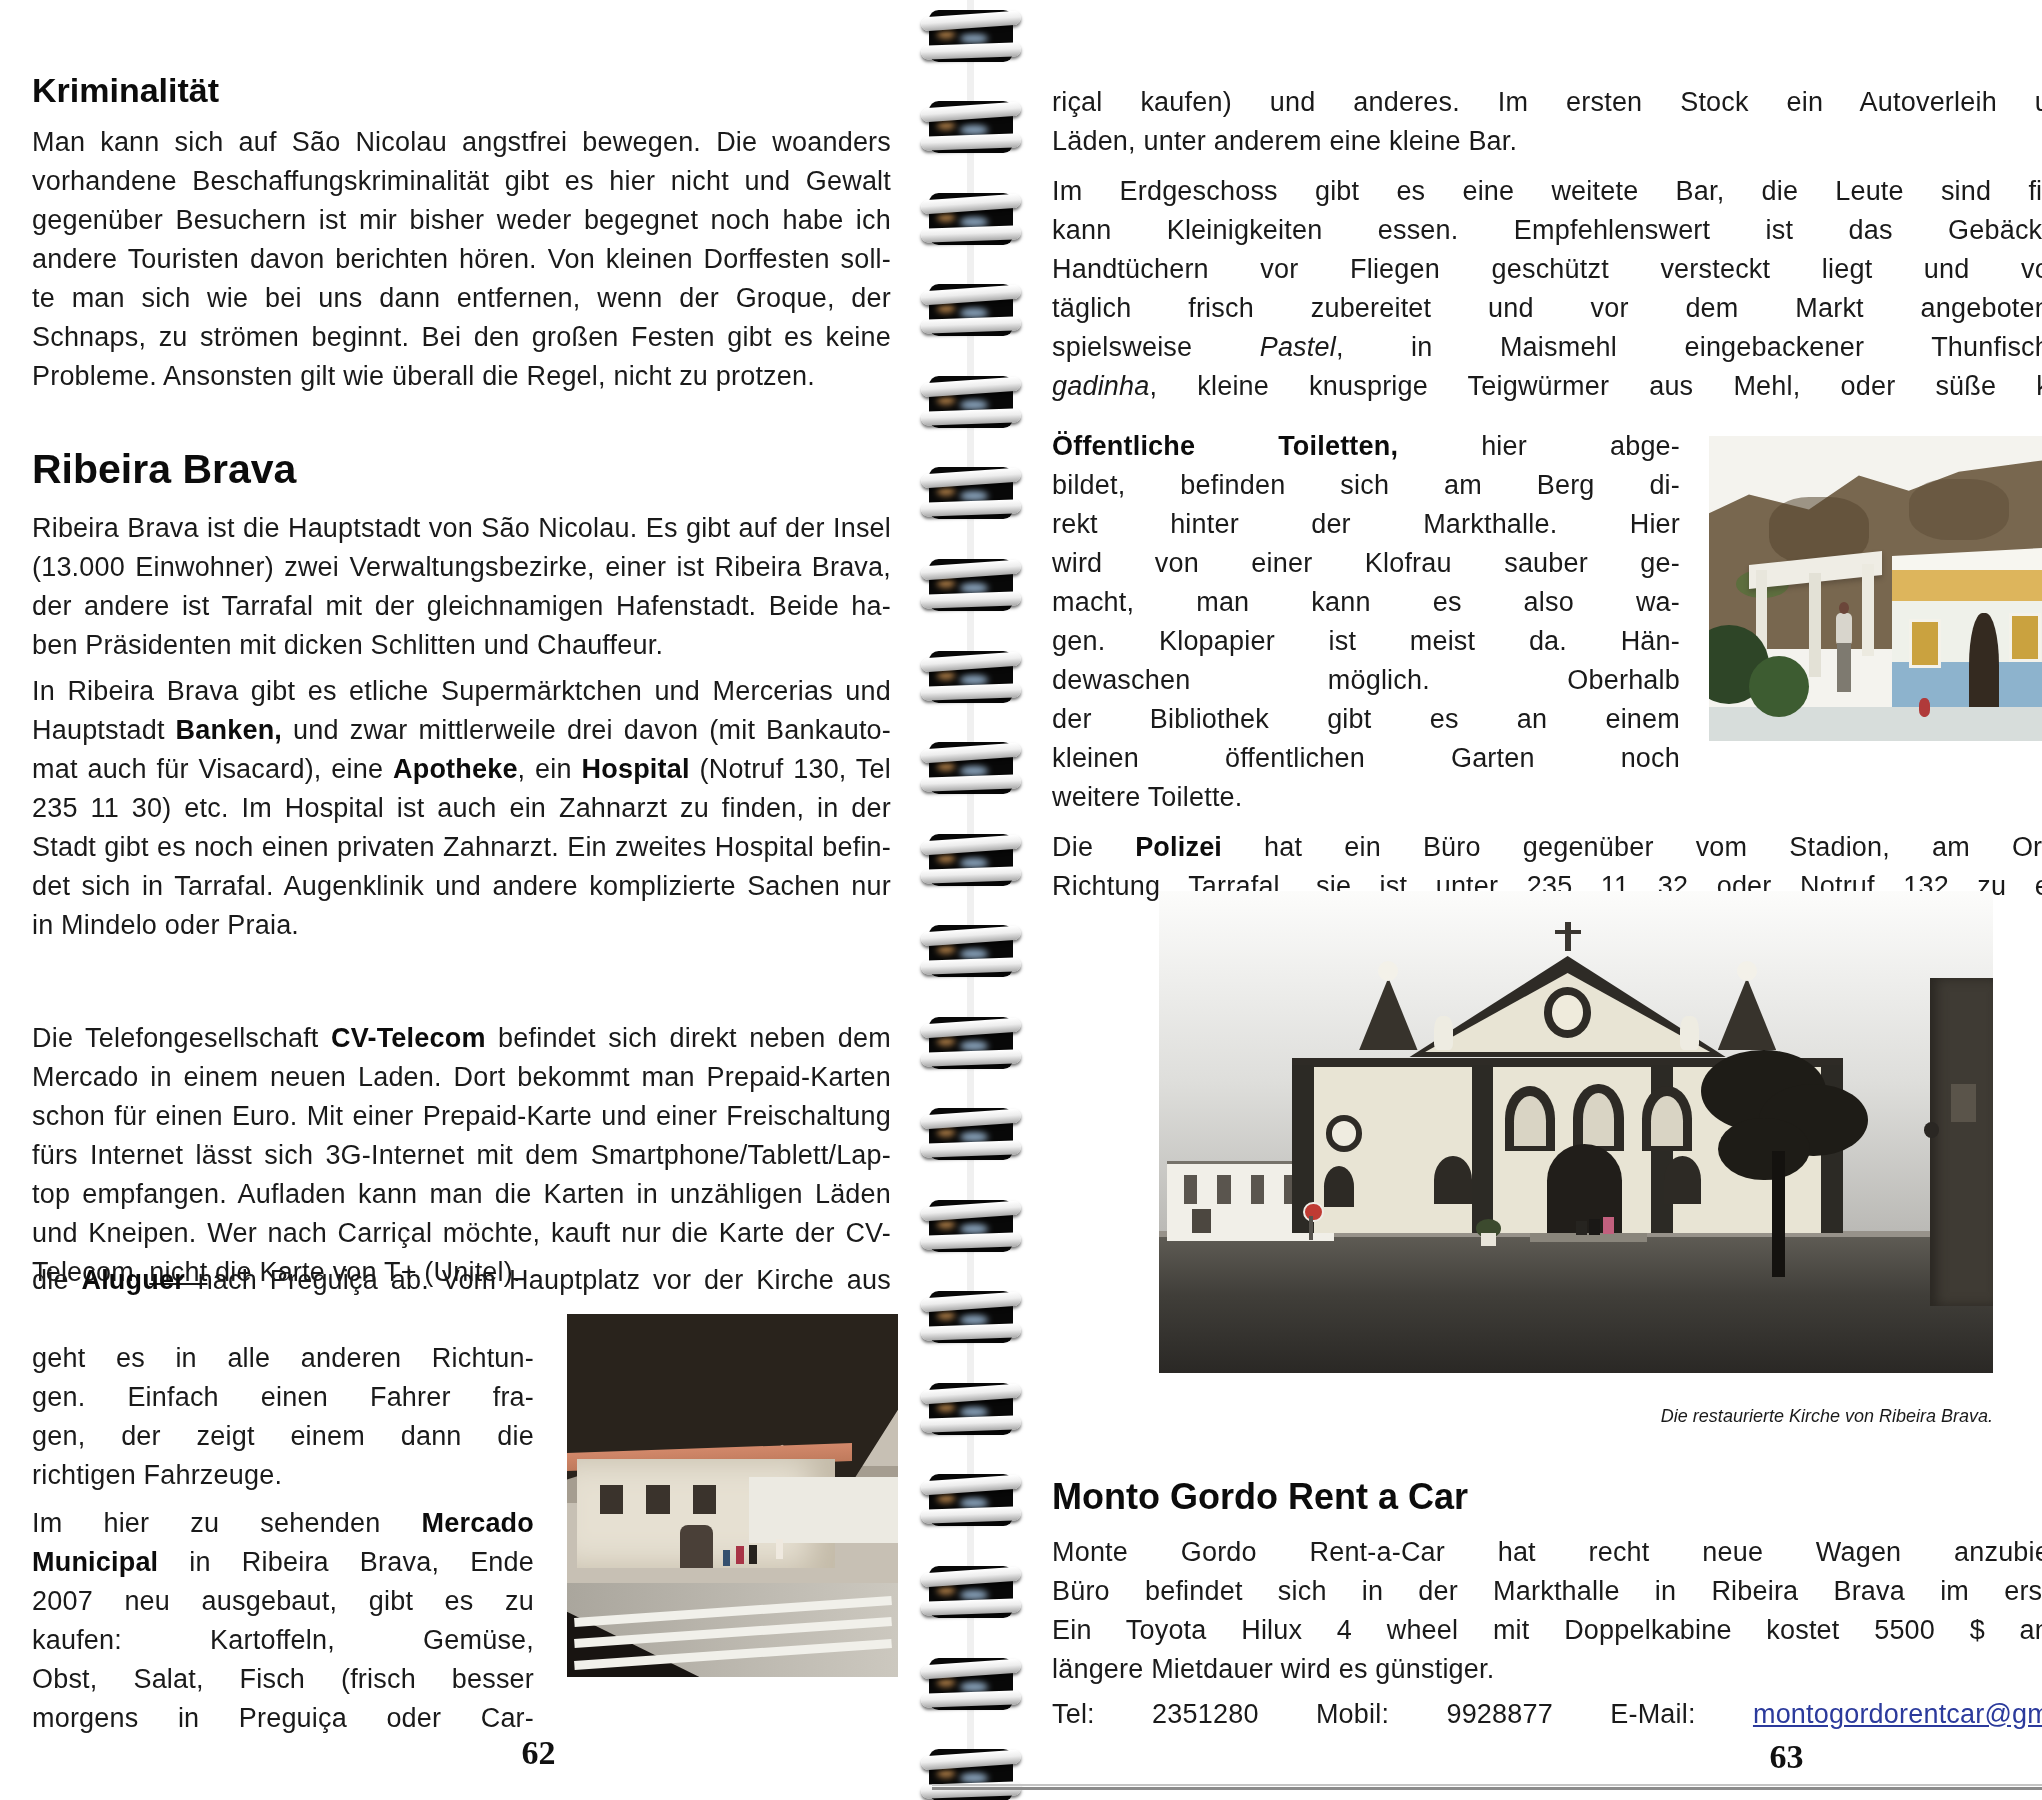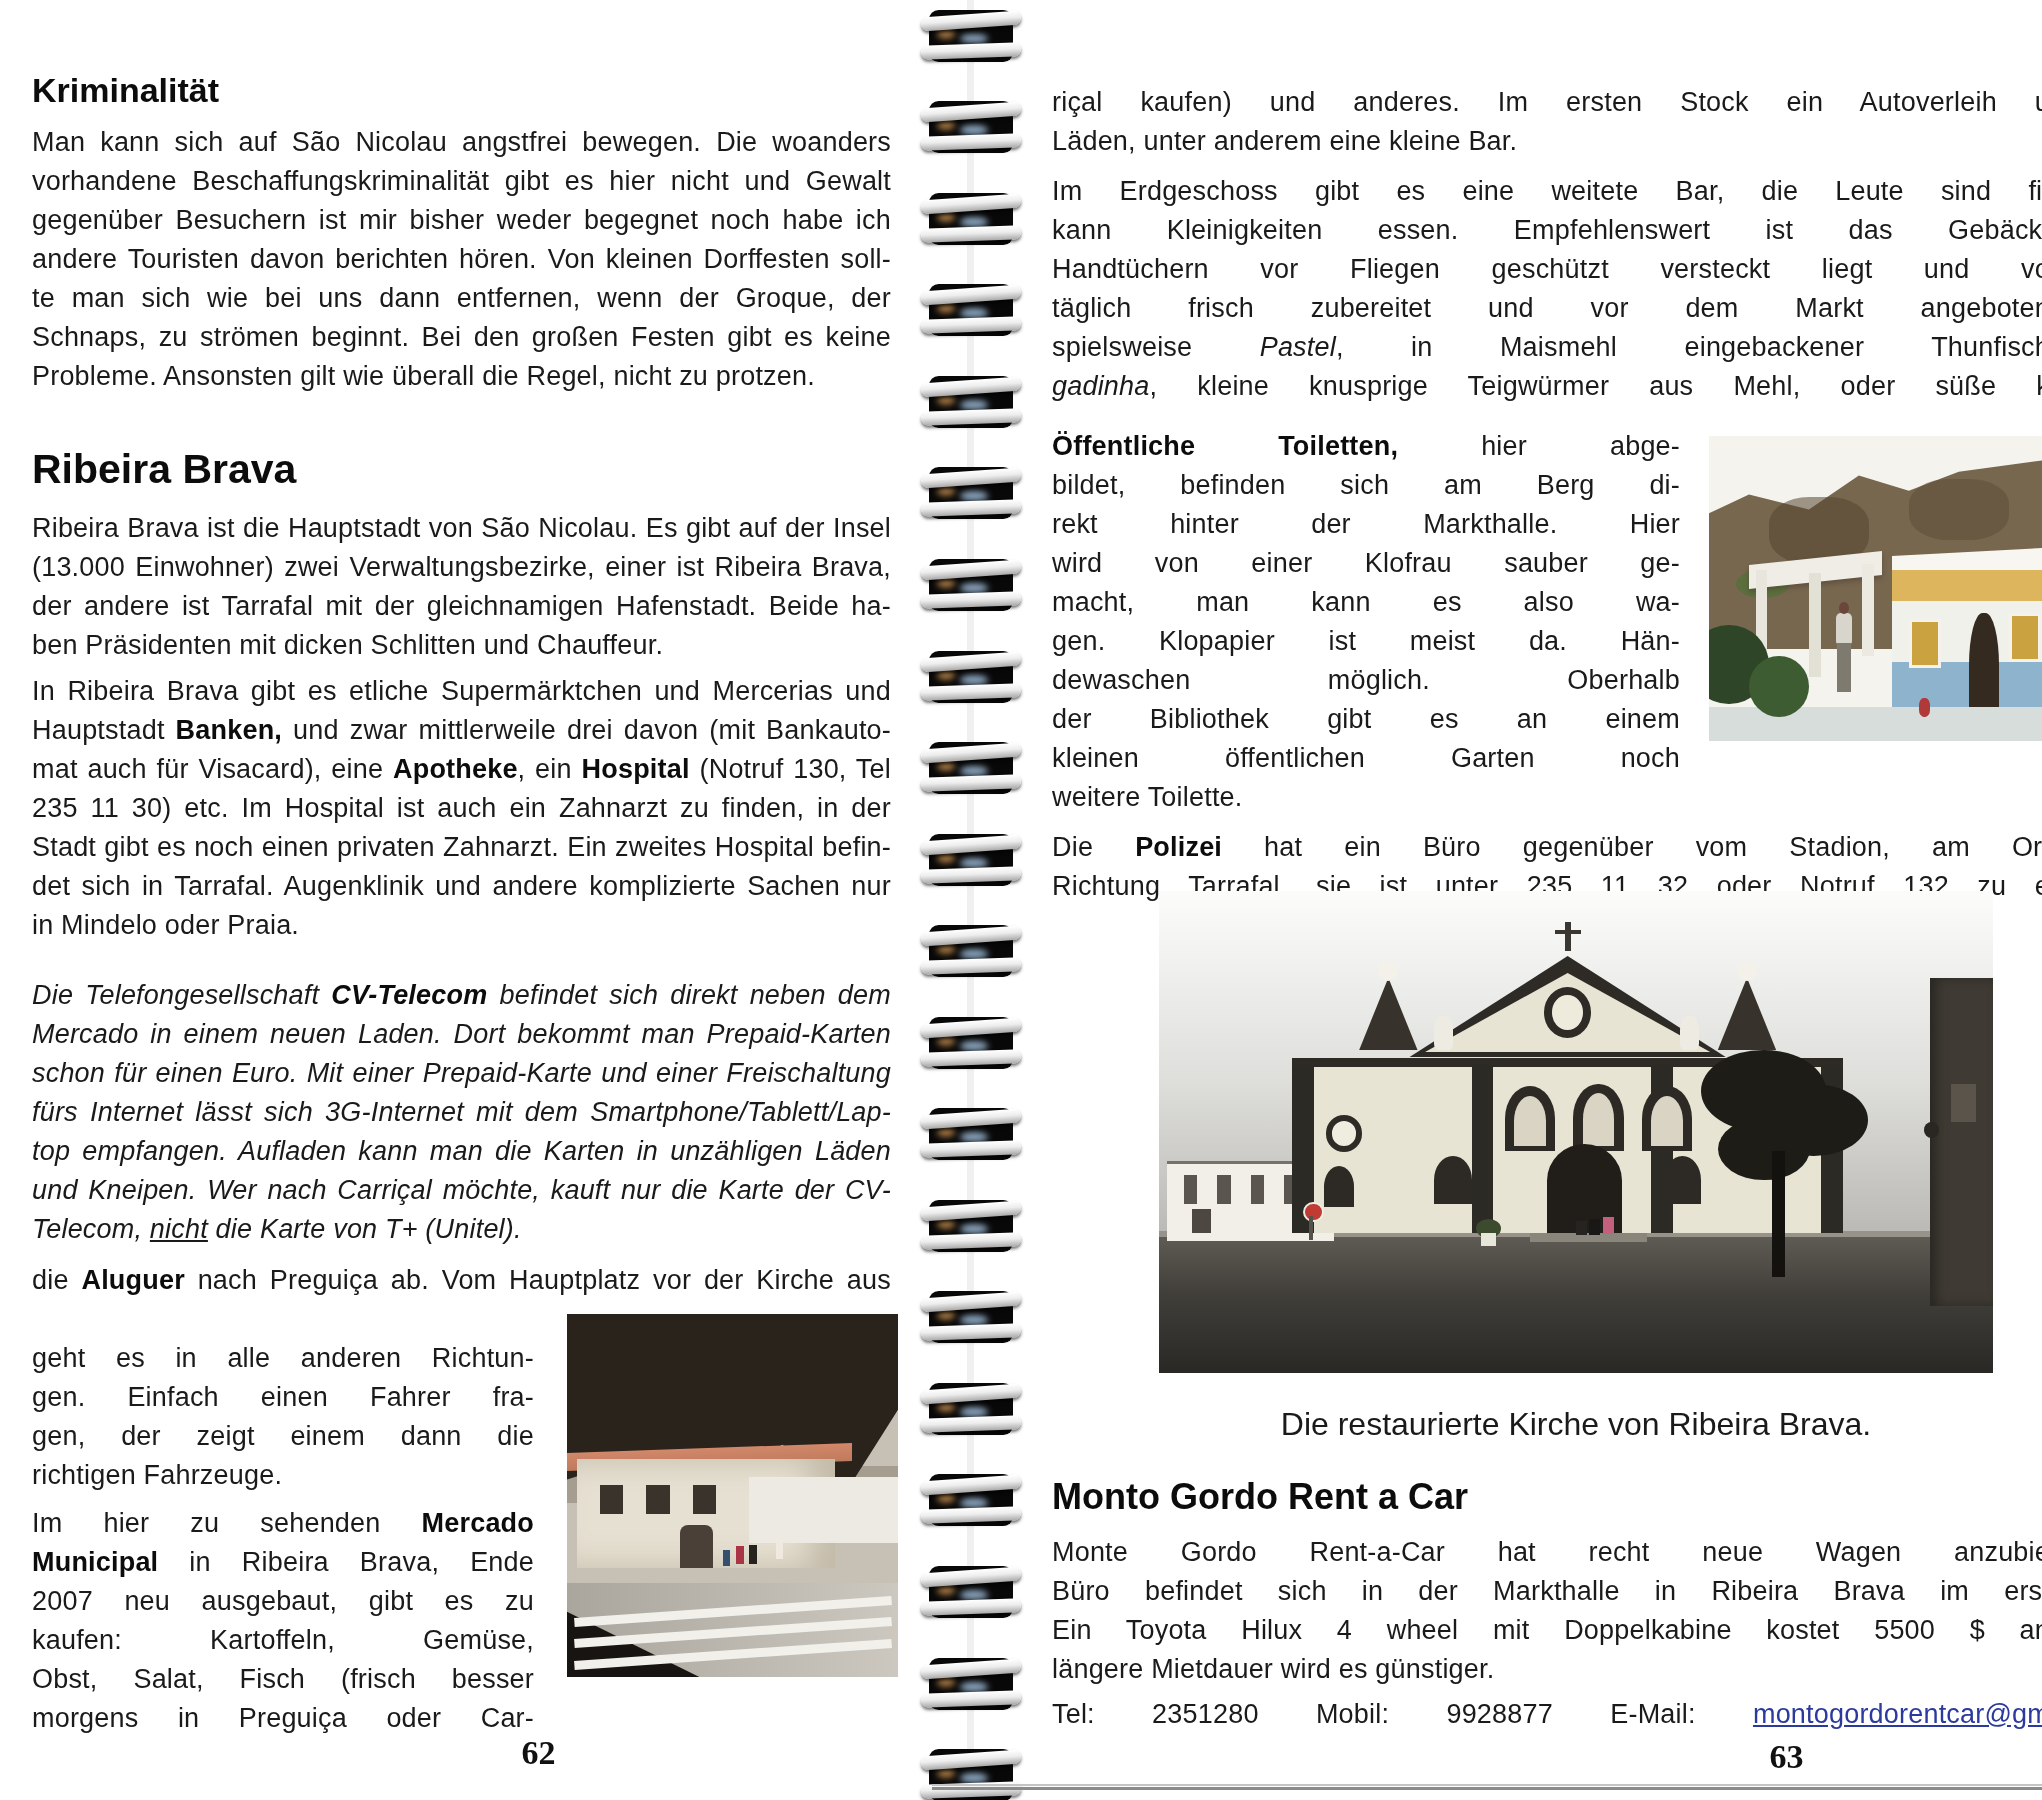--- a/index.html
+++ b/index.html
@@ -7,21 +7,21 @@
           font-family:"Liberation Sans",sans-serif;}
   
   .tb{position:absolute;font-size:27px;line-height:39px;color:#1a1a1a;letter-spacing:0.2px;}
   .tline{text-align:justify;text-align-last:justify;}
   .tline.rag{text-align-last:left;}
   .tb b{font-weight:700;color:#0c0c0c;}
   .h1{position:absolute;font-size:34px;font-weight:700;color:#0c0c0c;}
   .h2{position:absolute;font-size:41px;font-weight:700;color:#0c0c0c;}
   .h3{position:absolute;font-size:36px;font-weight:700;color:#0c0c0c;}
   .pageno{position:absolute;font-family:"Liberation Serif",serif;font-weight:700;font-size:34px;color:#111;}
-  .caption{position:absolute;font-size:32px;color:#1a1a1a;text-align:center;}
+  .caption{position:absolute;font-size:18px;font-style:italic;color:#1a1a1a;text-align:right;}
   .email-link{color:var(--link,#2b3a9c);text-decoration:underline;cursor:pointer;}
   
   .binding{position:absolute;left:0;top:0;width:0;height:0;}
   .coil{position:absolute;left:929px;width:84px;height:52px;background:#080808;border-radius:9.7px;}
   .wire{position:absolute;left:-8px;width:100px;height:13.8px;border-radius:7.3px;
         background:linear-gradient(180deg,#ffffff 0%,#ededed 45%,#c2c2c2 80%,#a9a9a9 100%);
         box-shadow:0 2.4px 3.2px rgba(0,0,0,.55);}
   .wt{top:4px;transform:rotate(-4deg);}
   .wb{bottom:4px;transform:rotate(-2deg);}
   .glint{position:absolute;border-radius:50%;filter:blur(3.2px);}
@@ -63,21 +63,21 @@
   <div class="tb" style="left:32px;top:672px;width:859px;">
       <div class="tline">In Ribeira Brava gibt es etliche Supermärktchen und Mercerias und</div>
       <div class="tline">Hauptstadt <b>Banken,</b> und zwar mittlerweile drei davon (mit Bankauto-</div>
       <div class="tline">mat auch für Visacard), eine <b>Apotheke</b>, ein <b>Hospital</b> (Notruf 130, Tel</div>
       <div class="tline">235 11 30) etc. Im Hospital ist auch ein Zahnarzt zu finden, in der</div>
       <div class="tline">Stadt gibt es noch einen privaten Zahnarzt. Ein zweites Hospital befin-</div>
       <div class="tline">det sich in Tarrafal. Augenklinik und andere komplizierte Sachen nur</div>
       <div class="tline rag">in Mindelo oder Praia.</div>
     </div>
 
-  <div class="tb" style="left:32px;top:976px;width:859px;font-style:italic;">
+  <div class="tb" style="left:32px;top:1019px;width:859px;">
       <div class="tline">Die Telefongesellschaft <b>CV-Telecom</b> befindet sich direkt neben dem</div>
       <div class="tline">Mercado in einem neuen Laden. Dort bekommt man Prepaid-Karten</div>
       <div class="tline">schon für einen Euro. Mit einer Prepaid-Karte und einer Freischaltung</div>
       <div class="tline">fürs Internet lässt sich 3G-Internet mit dem Smartphone/Tablett/Lap-</div>
       <div class="tline">top empfangen. Aufladen kann man die Karten in unzähligen Läden</div>
       <div class="tline">und Kneipen. Wer nach Carriçal möchte, kauft nur die Karte der CV-</div>
       <div class="tline rag">Telecom, <u>nicht</u> die Karte von T+ (Unitel).</div>
     </div>
 
   <div class="tb" style="left:32px;top:1261px;width:859px;">

